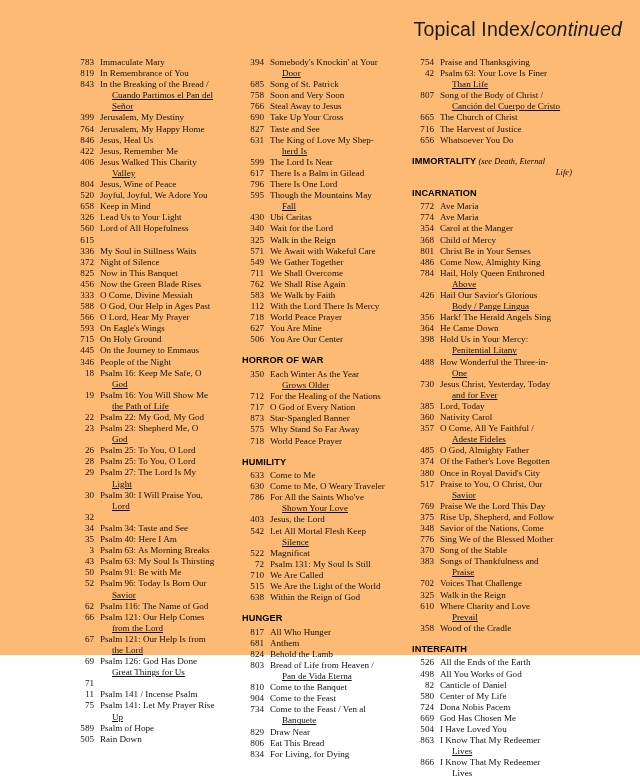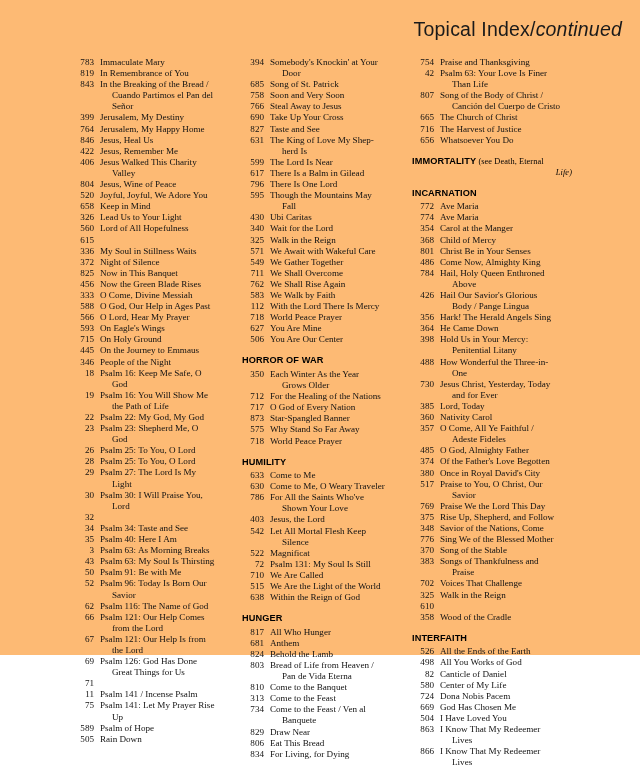--- a/index.html
+++ b/index.html
@@ -58,20 +58,21 @@
     font-size: 9.2px;
     letter-spacing: 0.1px;
     margin-top: 10px;
     margin-bottom: 2.5px;
     line-height: 11px;
     color: #000;
   }
   .section-head .xref {
     font-family: "Liberation Serif", serif;
     font-weight: normal;
+    font-style: italic;
     font-size: 8.3px;
   }
   .section-head .xref-indent {
     display: block;
     padding-left: 16px;
     font-family: "Liberation Serif", serif;
     font-weight: normal;
     font-style: italic;
     font-size: 8.3px;
     text-align: right;
@@ -92,20 +93,21 @@
     padding-right: 6px;
     font-variant-numeric: lining-nums;
   }
   .entry .ttl {
     flex: 1;
     text-indent: -0px;
   }
   .entry .ttl .wrap {
     display: block;
     padding-left: 12px;
+    text-decoration: underline;
   }
 </style>
 </head>
 <body>
 
 <div id="page">
 
   <div id="page-header">
     <span>Topical Index</span><span>/</span><span class="cont">continued</span>
   </div>
@@ -480,21 +482,21 @@
         </div>
         <div class="entry">
           <span class="num">803</span>
           <span class="ttl"><span>Bread of Life from Heaven /</span><span class="wrap">Pan de Vida Eterna</span></span>
         </div>
         <div class="entry">
           <span class="num">810</span>
           <span class="ttl"><span>Come to the Banquet</span></span>
         </div>
         <div class="entry">
-          <span class="num">313</span>
+          <span class="num">904</span>
           <span class="ttl"><span>Come to the Feast</span></span>
         </div>
         <div class="entry">
           <span class="num">734</span>
           <span class="ttl"><span>Come to the Feast / Ven al</span><span class="wrap">Banquete</span></span>
         </div>
         <div class="entry">
           <span class="num">829</span>
           <span class="ttl"><span>Draw Near</span></span>
         </div>
@@ -641,20 +643,21 @@
         <div class="entry">
           <span class="num">702</span>
           <span class="ttl"><span>Voices That Challenge</span></span>
         </div>
         <div class="entry">
           <span class="num">325</span>
           <span class="ttl"><span>Walk in the Reign</span></span>
         </div>
         <div class="entry">
           <span class="num">610</span>
+          <span class="ttl"><span>Where Charity and Love</span><span class="wrap">Prevail</span></span>
         </div>
         <div class="entry">
           <span class="num">358</span>
           <span class="ttl"><span>Wood of the Cradle</span></span>
         </div>
         <div class="section-head"><span>INTERFAITH</span></div>
         <div class="entry">
           <span class="num">526</span>
           <span class="ttl"><span>All the Ends of the Earth</span></span>
         </div>

